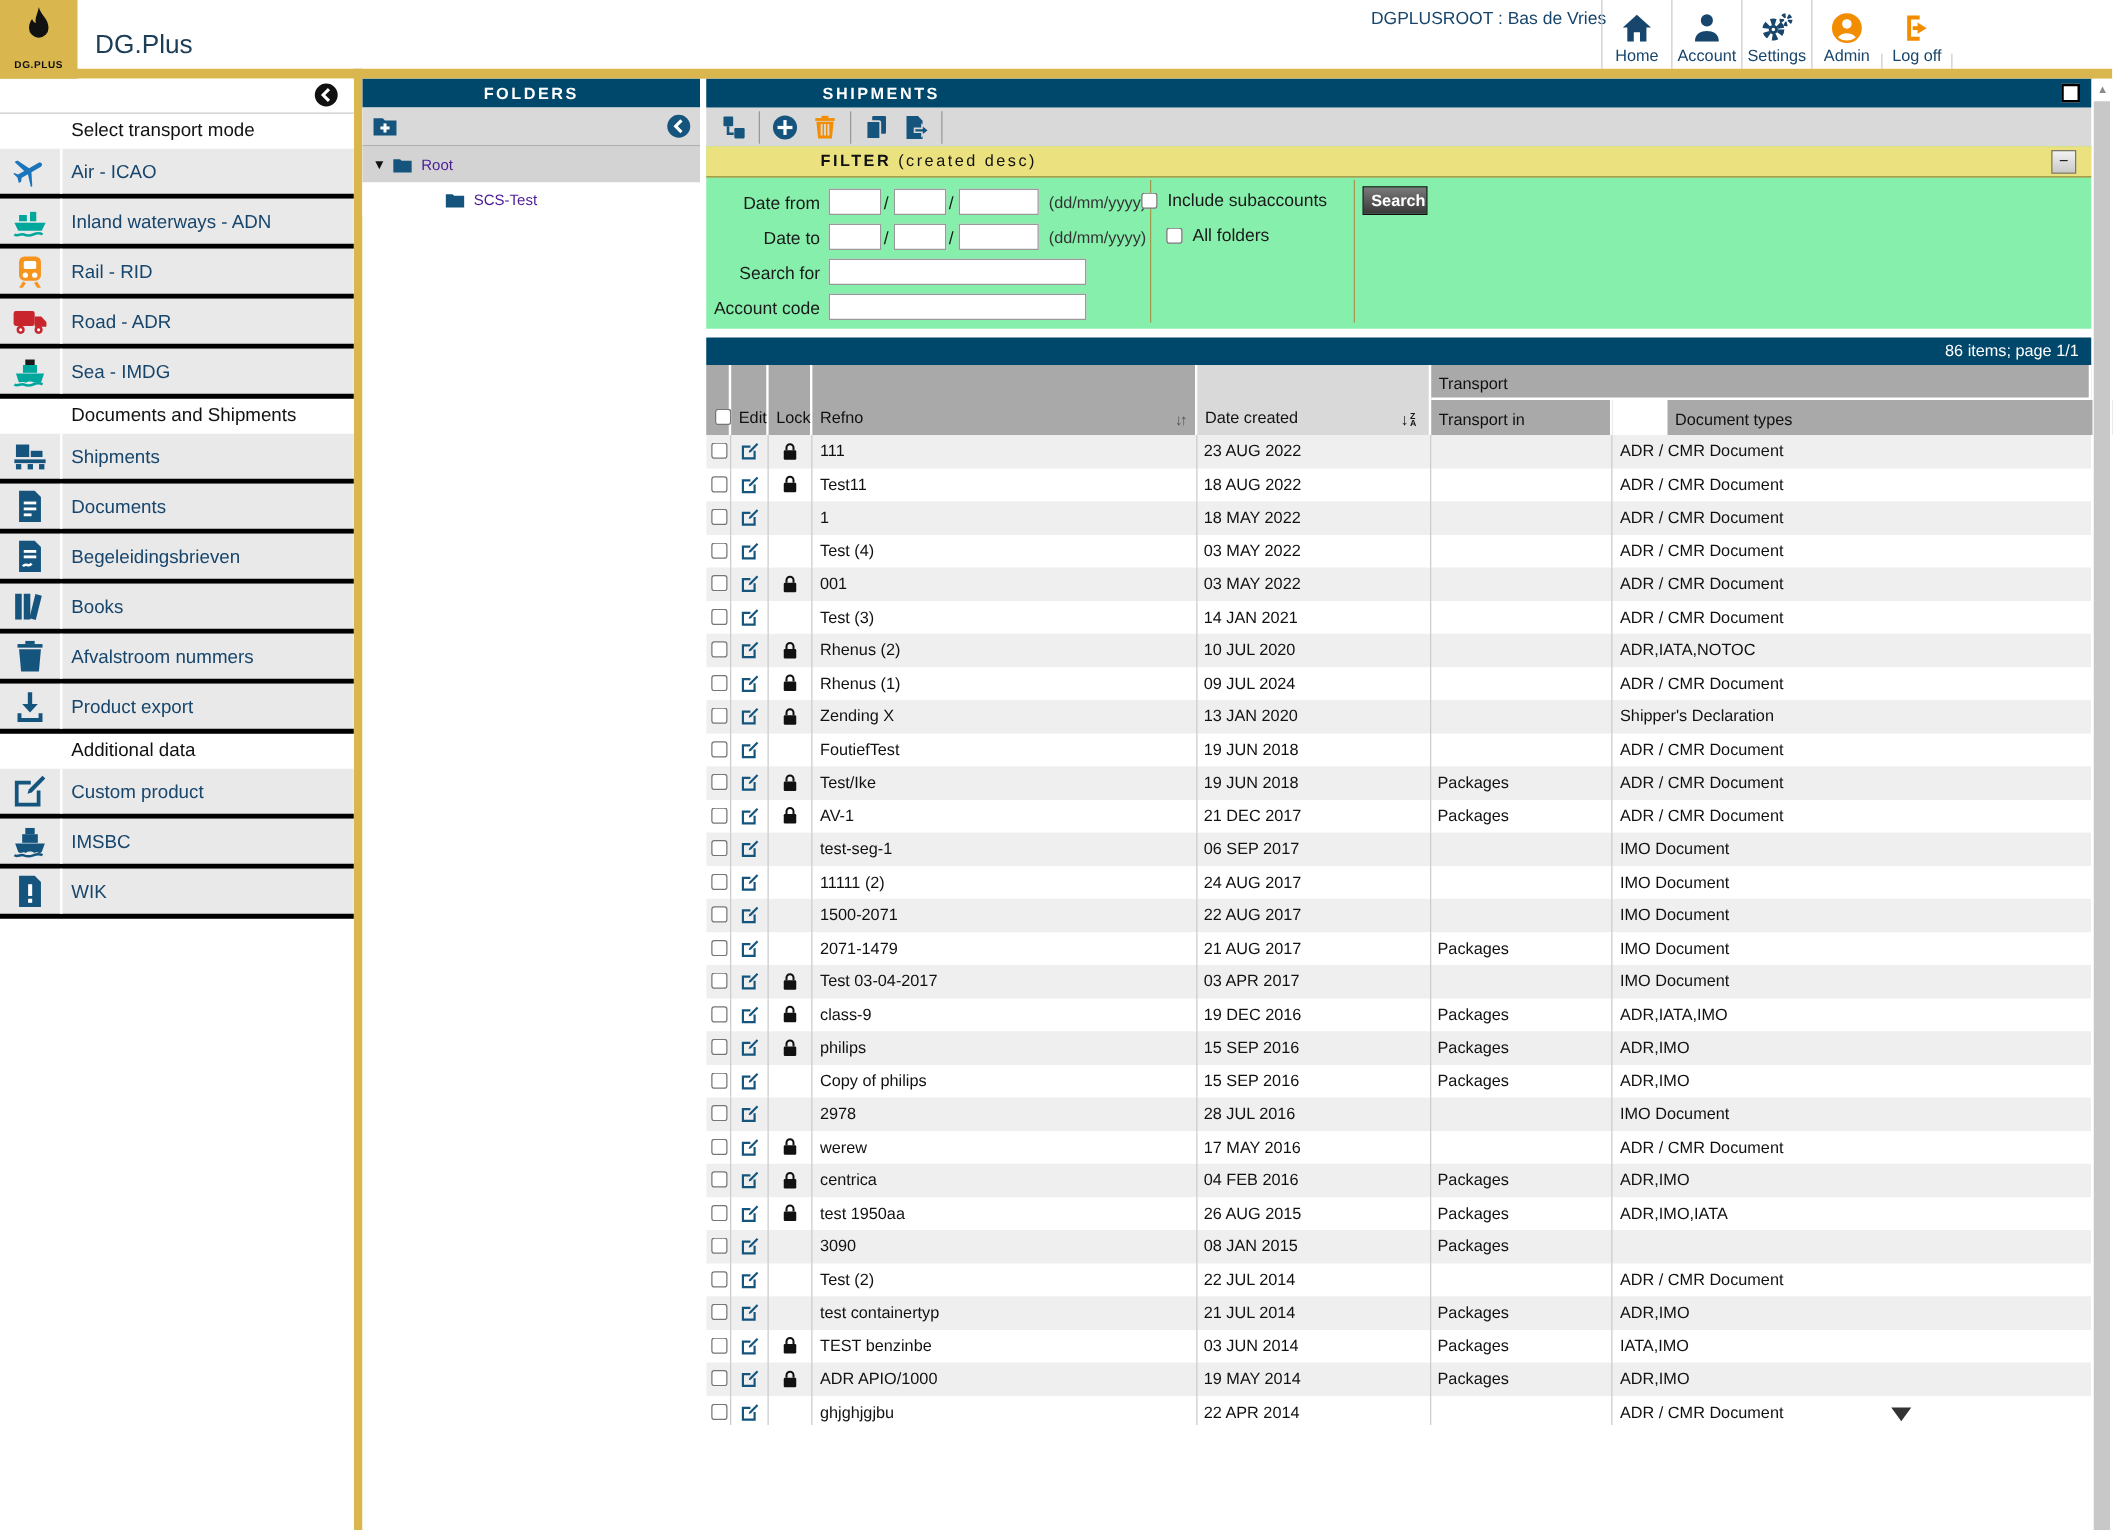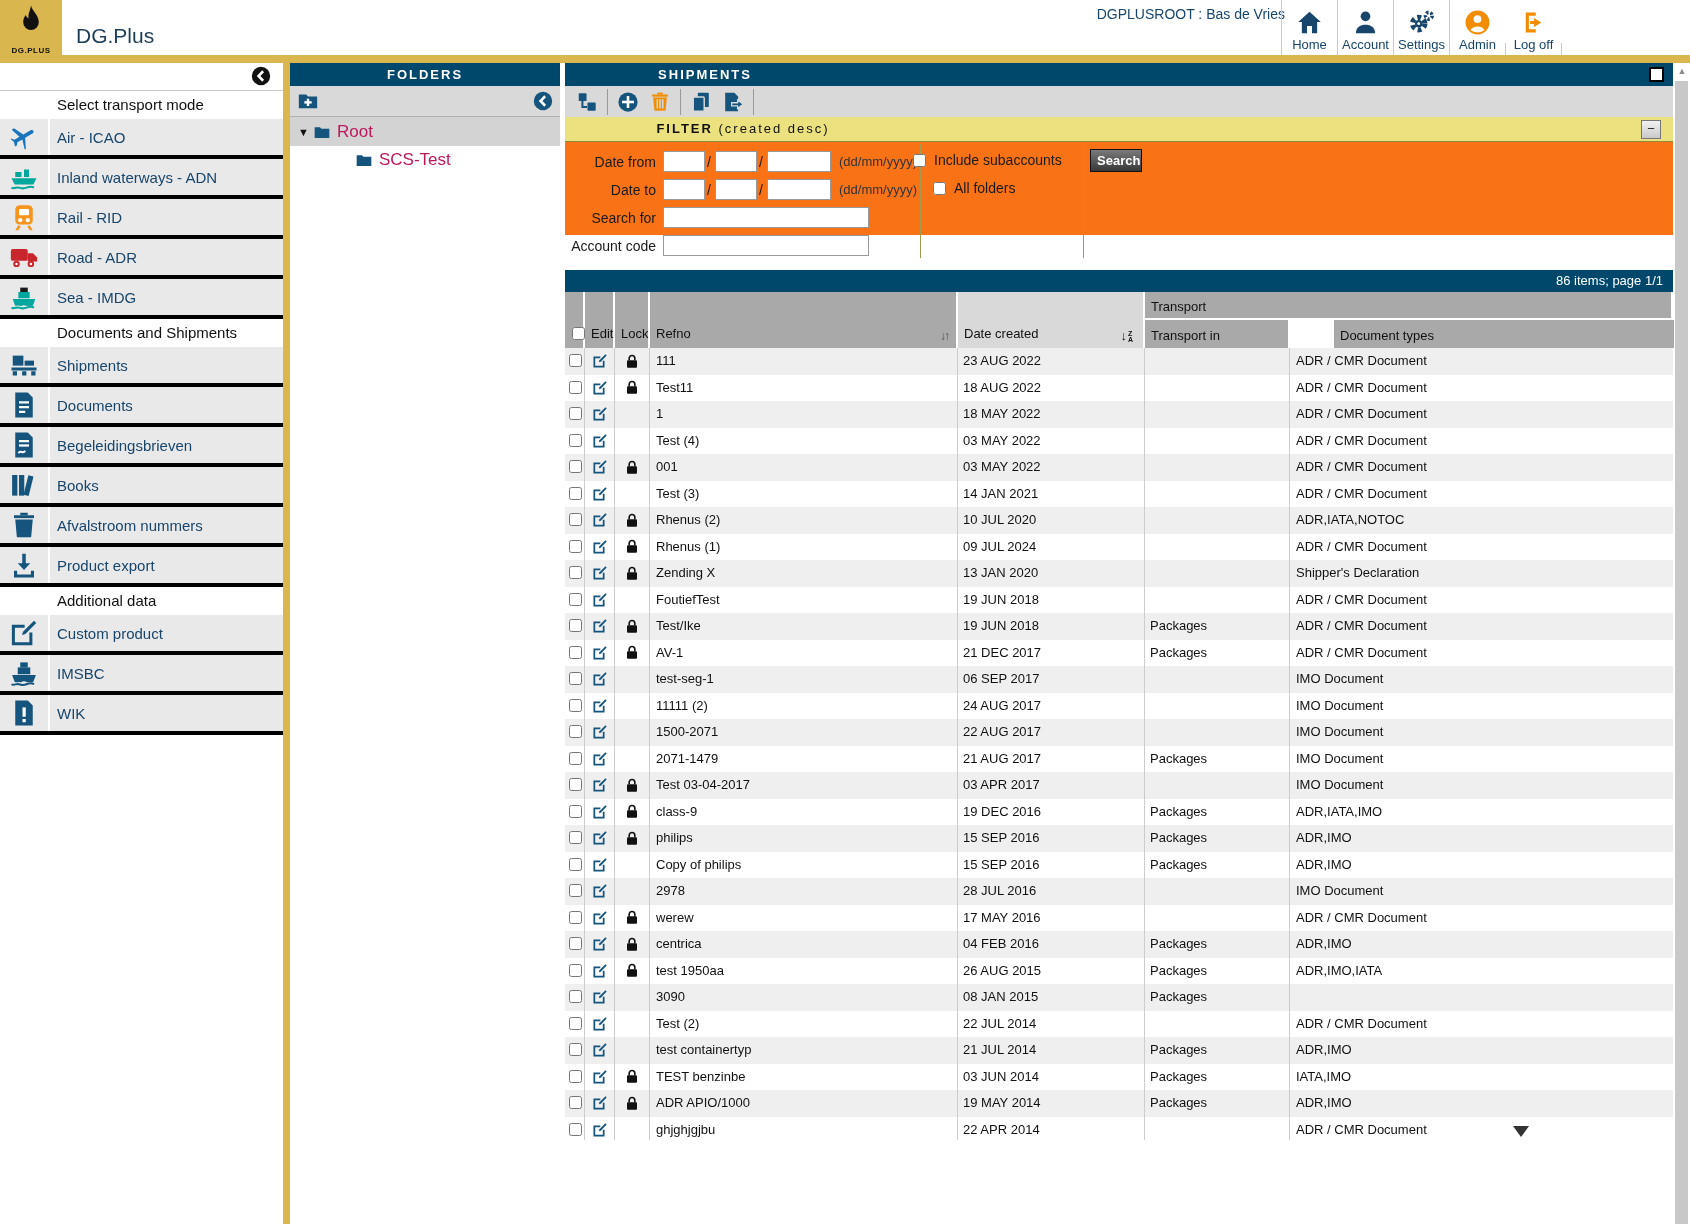--- a/index.html
+++ b/index.html
@@ -42,32 +42,32 @@
   .panel-head{height:23px;background:#00486b;color:#fff;text-align:center;font-size:13px;font-weight:bold;
               letter-spacing:2px;line-height:23px;position:relative;}
   .folders{position:absolute;left:290px;top:63px;width:270px;height:1161px;background:#fff;}
   .f-toolbar{height:30px;background:#d9d9d9;border-bottom:1px solid #b0b0b0;position:relative;}
   .tb-ic{width:22px;height:22px;cursor:pointer;}
   .f-toolbar .add-folder{position:absolute;left:7px;top:4px;}
   .f-toolbar .circle-btn{right:7px;top:5px;}
   .tree-root{height:29px;background:#d3d3d3;display:flex;align-items:center;cursor:pointer;}
   .expander{padding-left:8px;font-size:11px;color:#111;width:14px;}
   .folder-ic{width:16px;height:14px;margin-left:2px;}
-  .tree-label{font-size:17px;margin-left:7px;color:#be185d;}
+  .tree-label{font-size:12px;margin-left:7px;color:#4c1d95;}
   .tree-child{height:27px;display:flex;align-items:center;padding-left:64px;background:#fff;cursor:pointer;}
 
   .shipments{position:absolute;left:565px;top:63px;width:1108px;height:1161px;background:#fff;}
   .ship-title{position:absolute;left:0;top:0;width:280px;text-align:center;}
   .max-btn{position:absolute;right:9px;top:4px;width:11px;height:11px;background:#fff;border:2px solid #000;cursor:pointer;}
   .s-toolbar{height:31px;background:#d9d9d9;border-bottom:1px solid #b0b0b0;display:flex;align-items:center;padding-left:6px;}
   .s-toolbar .tb-ic{margin:0 5px;}
   .vr{width:1px;height:26px;background:#999;margin:0 4px;}
 
   
-  .filter{position:absolute;left:0;top:54px;width:1108px;height:118px;background:#f97316;}
+  .filter{position:absolute;left:0;top:54px;width:1108px;height:146px;background:#86efac;}
   .filter-head{height:24px;background:#ebe27f;border-bottom:1px solid #8f8a3c;position:relative;}
   .filter-title{position:absolute;left:0;top:0;width:356px;text-align:center;line-height:24px;font-size:13px;letter-spacing:2px;color:#111;}
   .filter-title b{letter-spacing:2px;}
   .minus-btn{position:absolute;right:12px;top:3px;width:18px;height:17px;background:linear-gradient(#f2f2f2,#c9c9c9);
              border:1px solid #777;font-size:13px;line-height:15px;text-align:center;cursor:pointer;color:#222;}
   .filter-body{position:relative;height:125px;}
   .f-label{position:absolute;width:91px;text-align:right;font-size:14px;color:#1a1a1a;line-height:22px;}
   .f-inp{position:absolute;height:21px;border:1px solid #999;background:#fff;font-size:13px;padding:0 3px;
          box-sizing:border-box;font-family:"Liberation Sans",sans-serif;}
   .slash{position:absolute;font-size:14px;color:#1a1a1a;line-height:22px;}

